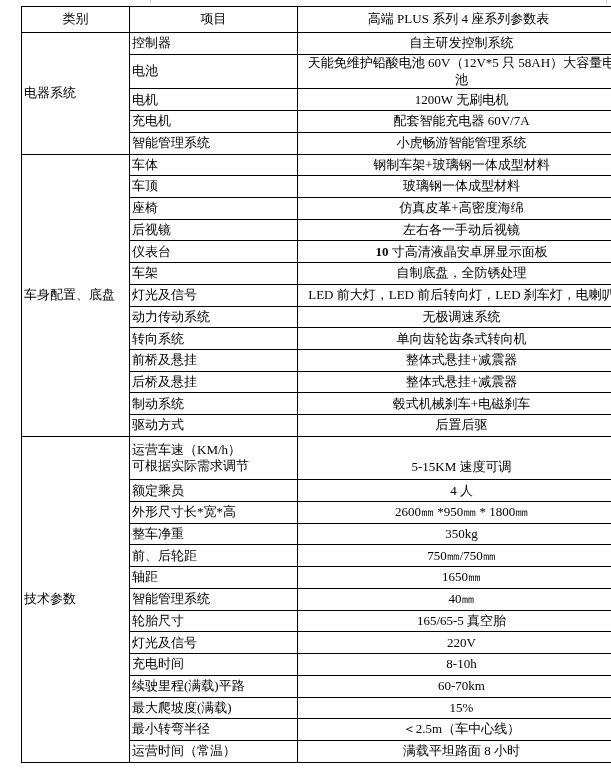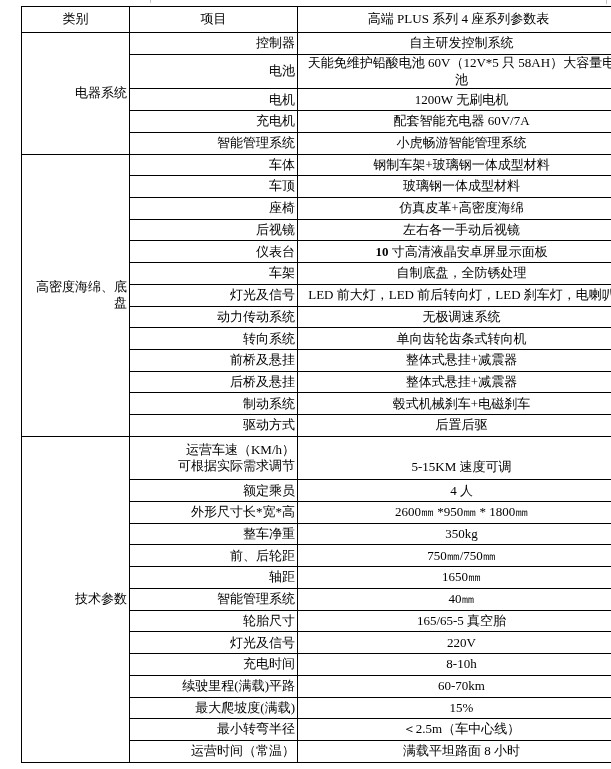--- a/index.html
+++ b/index.html
@@ -36,21 +36,21 @@
   }
   .spec-table thead tr { height: 26px; }
   .spec-table tbody tr { height: 21px; }
   .spec-table tbody tr.tall { height: 42px; }
   .hd {
     font-weight: bold;
     font-size: 14px;
     text-align: center;
   }
   td.cat, td.item {
-    text-align: right;
+    text-align: left;
   }
   td.item { white-space: pre-line; }
   td.val {
     text-align: center;
     padding-left: 8px;
   }
   td.val.vb {
     vertical-align: bottom;
     padding-bottom: 4px;
   }
@@ -93,21 +93,21 @@
     <tr>
       <td class="item">充电机</td>
       <td class="val">配套智能充电器 60V/7A</td>
     </tr>
     <tr>
       <td class="item">智能管理系统</td>
       <td class="val">小虎畅游智能管理系统</td>
     </tr>
 
     <tr>
-      <td class="cat" rowspan="13">高密度海绵、底盘</td>
+      <td class="cat" rowspan="13">车身配置、底盘</td>
       <td class="item">车体</td>
       <td class="val">钢制车架+玻璃钢一体成型材料</td>
     </tr>
     <tr>
       <td class="item">车顶</td>
       <td class="val">玻璃钢一体成型材料</td>
     </tr>
     <tr>
       <td class="item">座椅</td>
       <td class="val">仿真皮革+高密度海绵</td>

